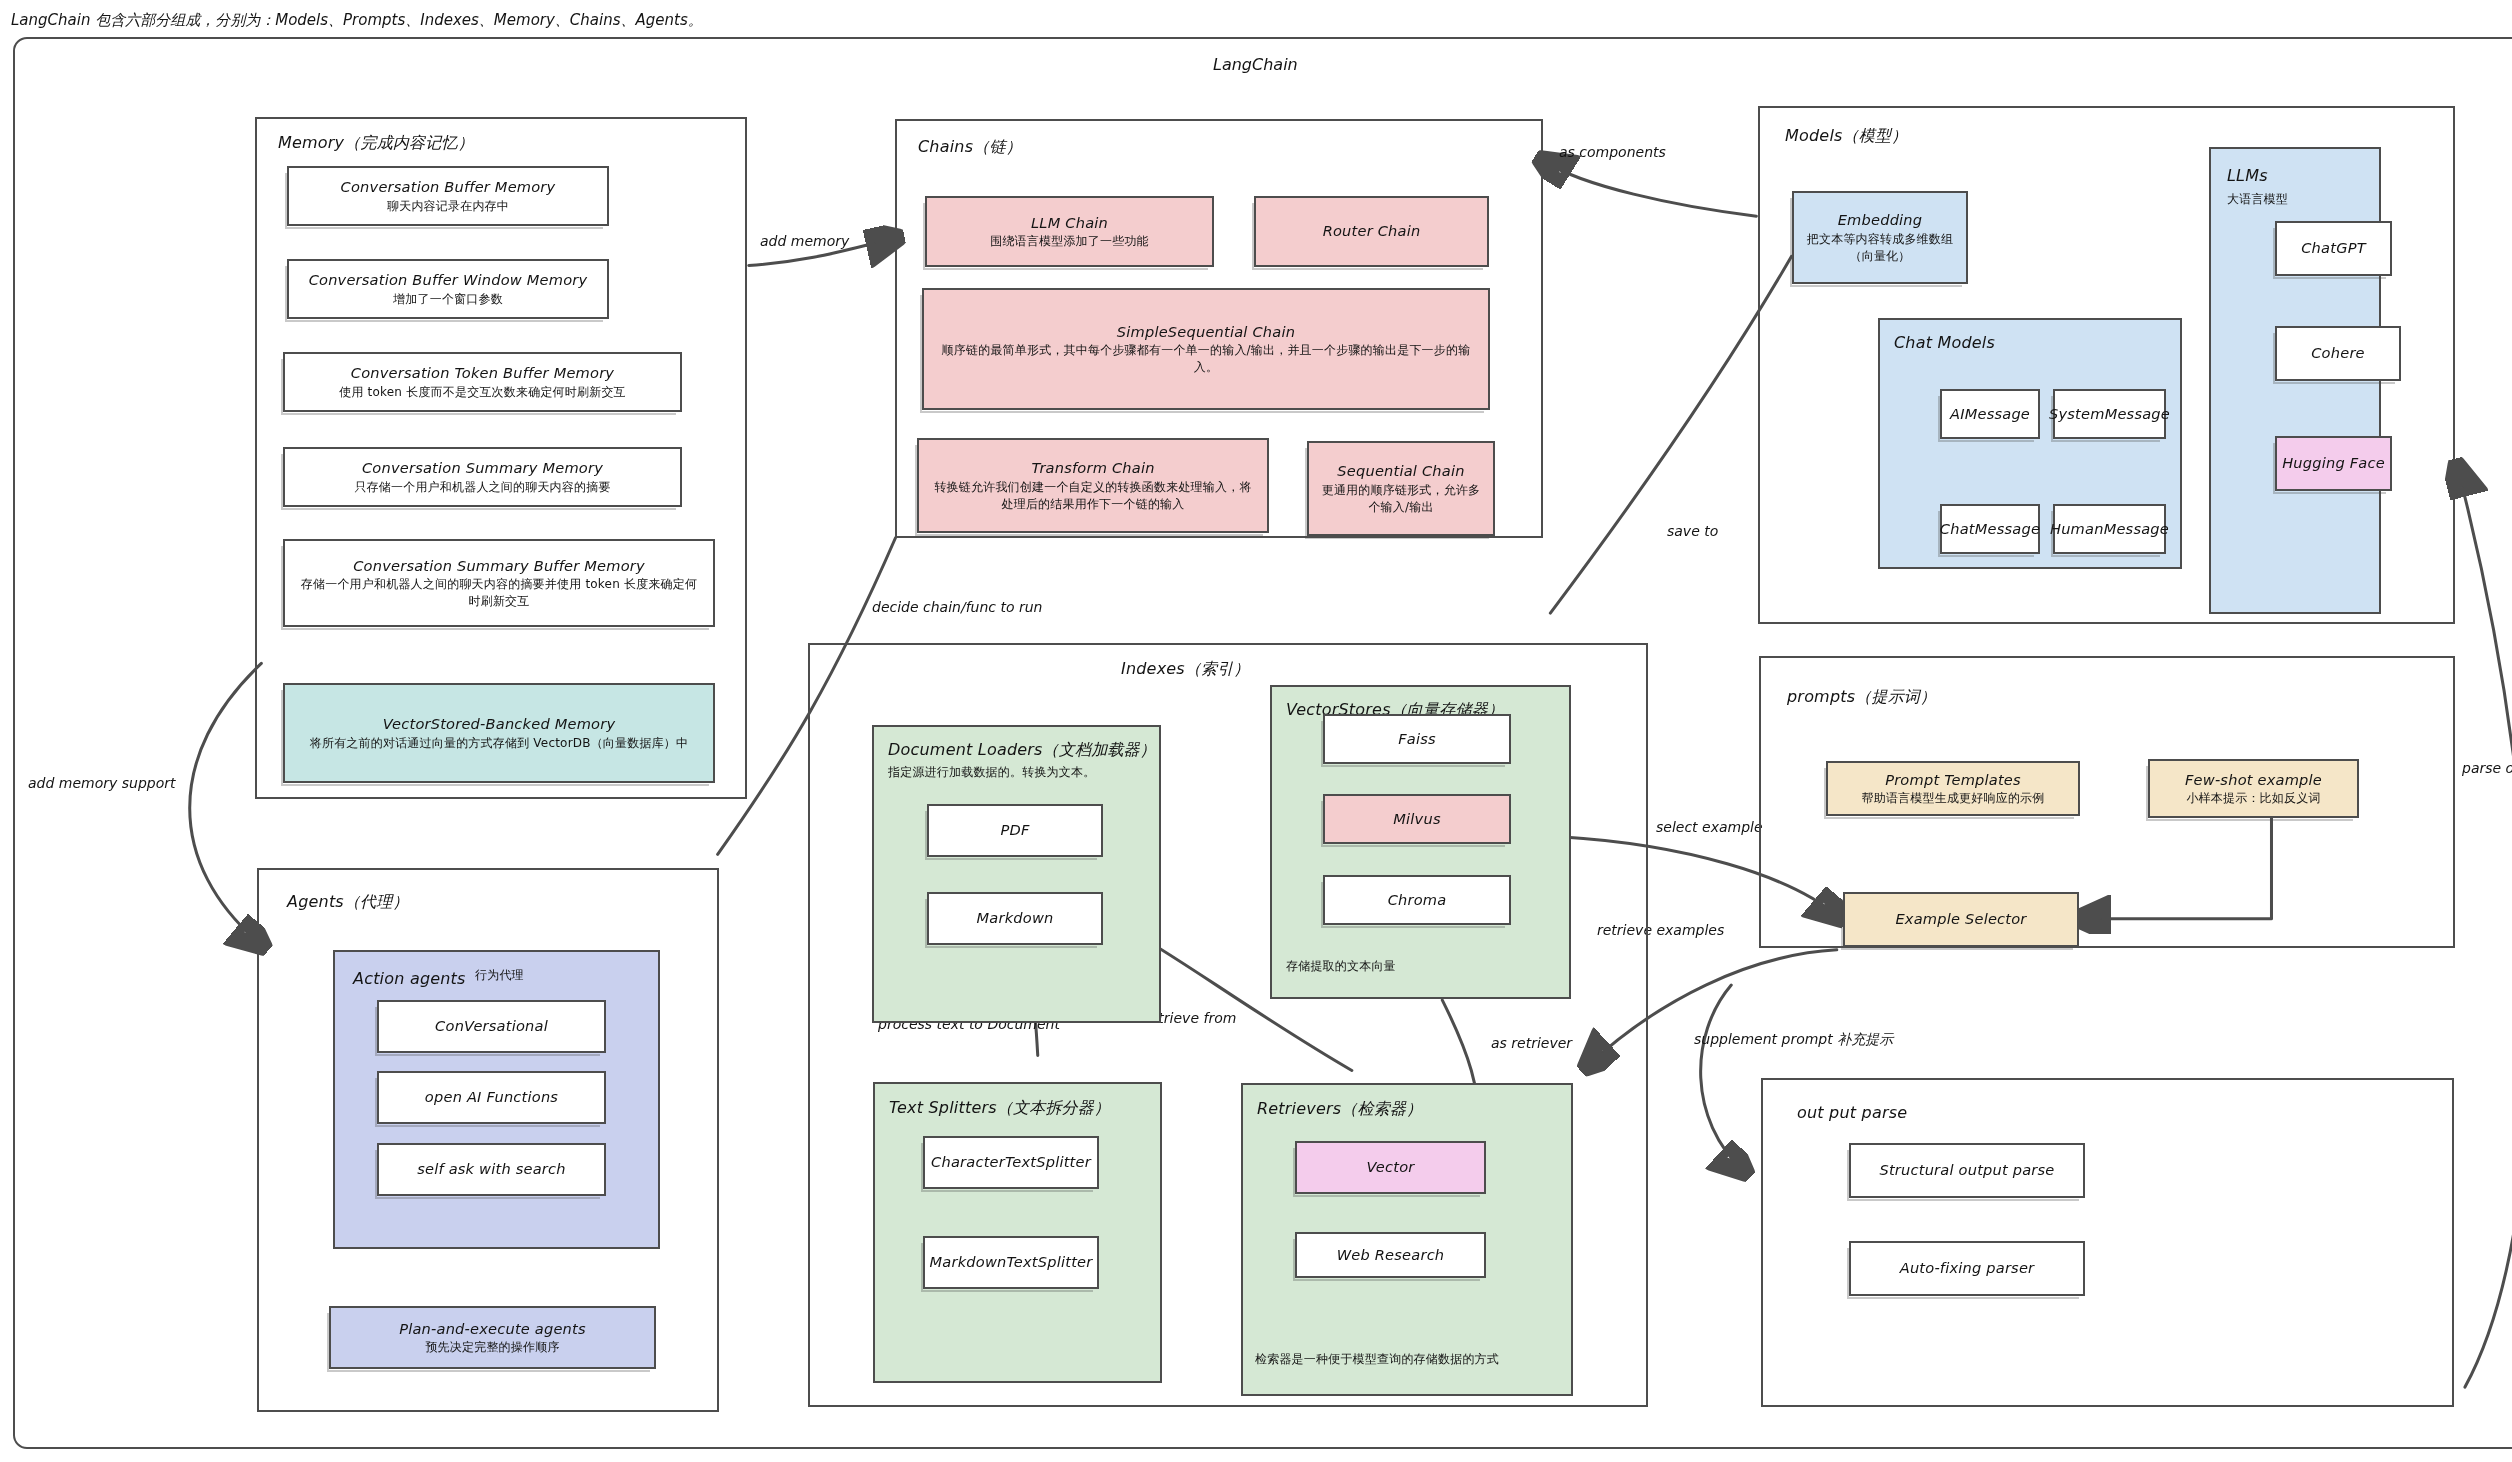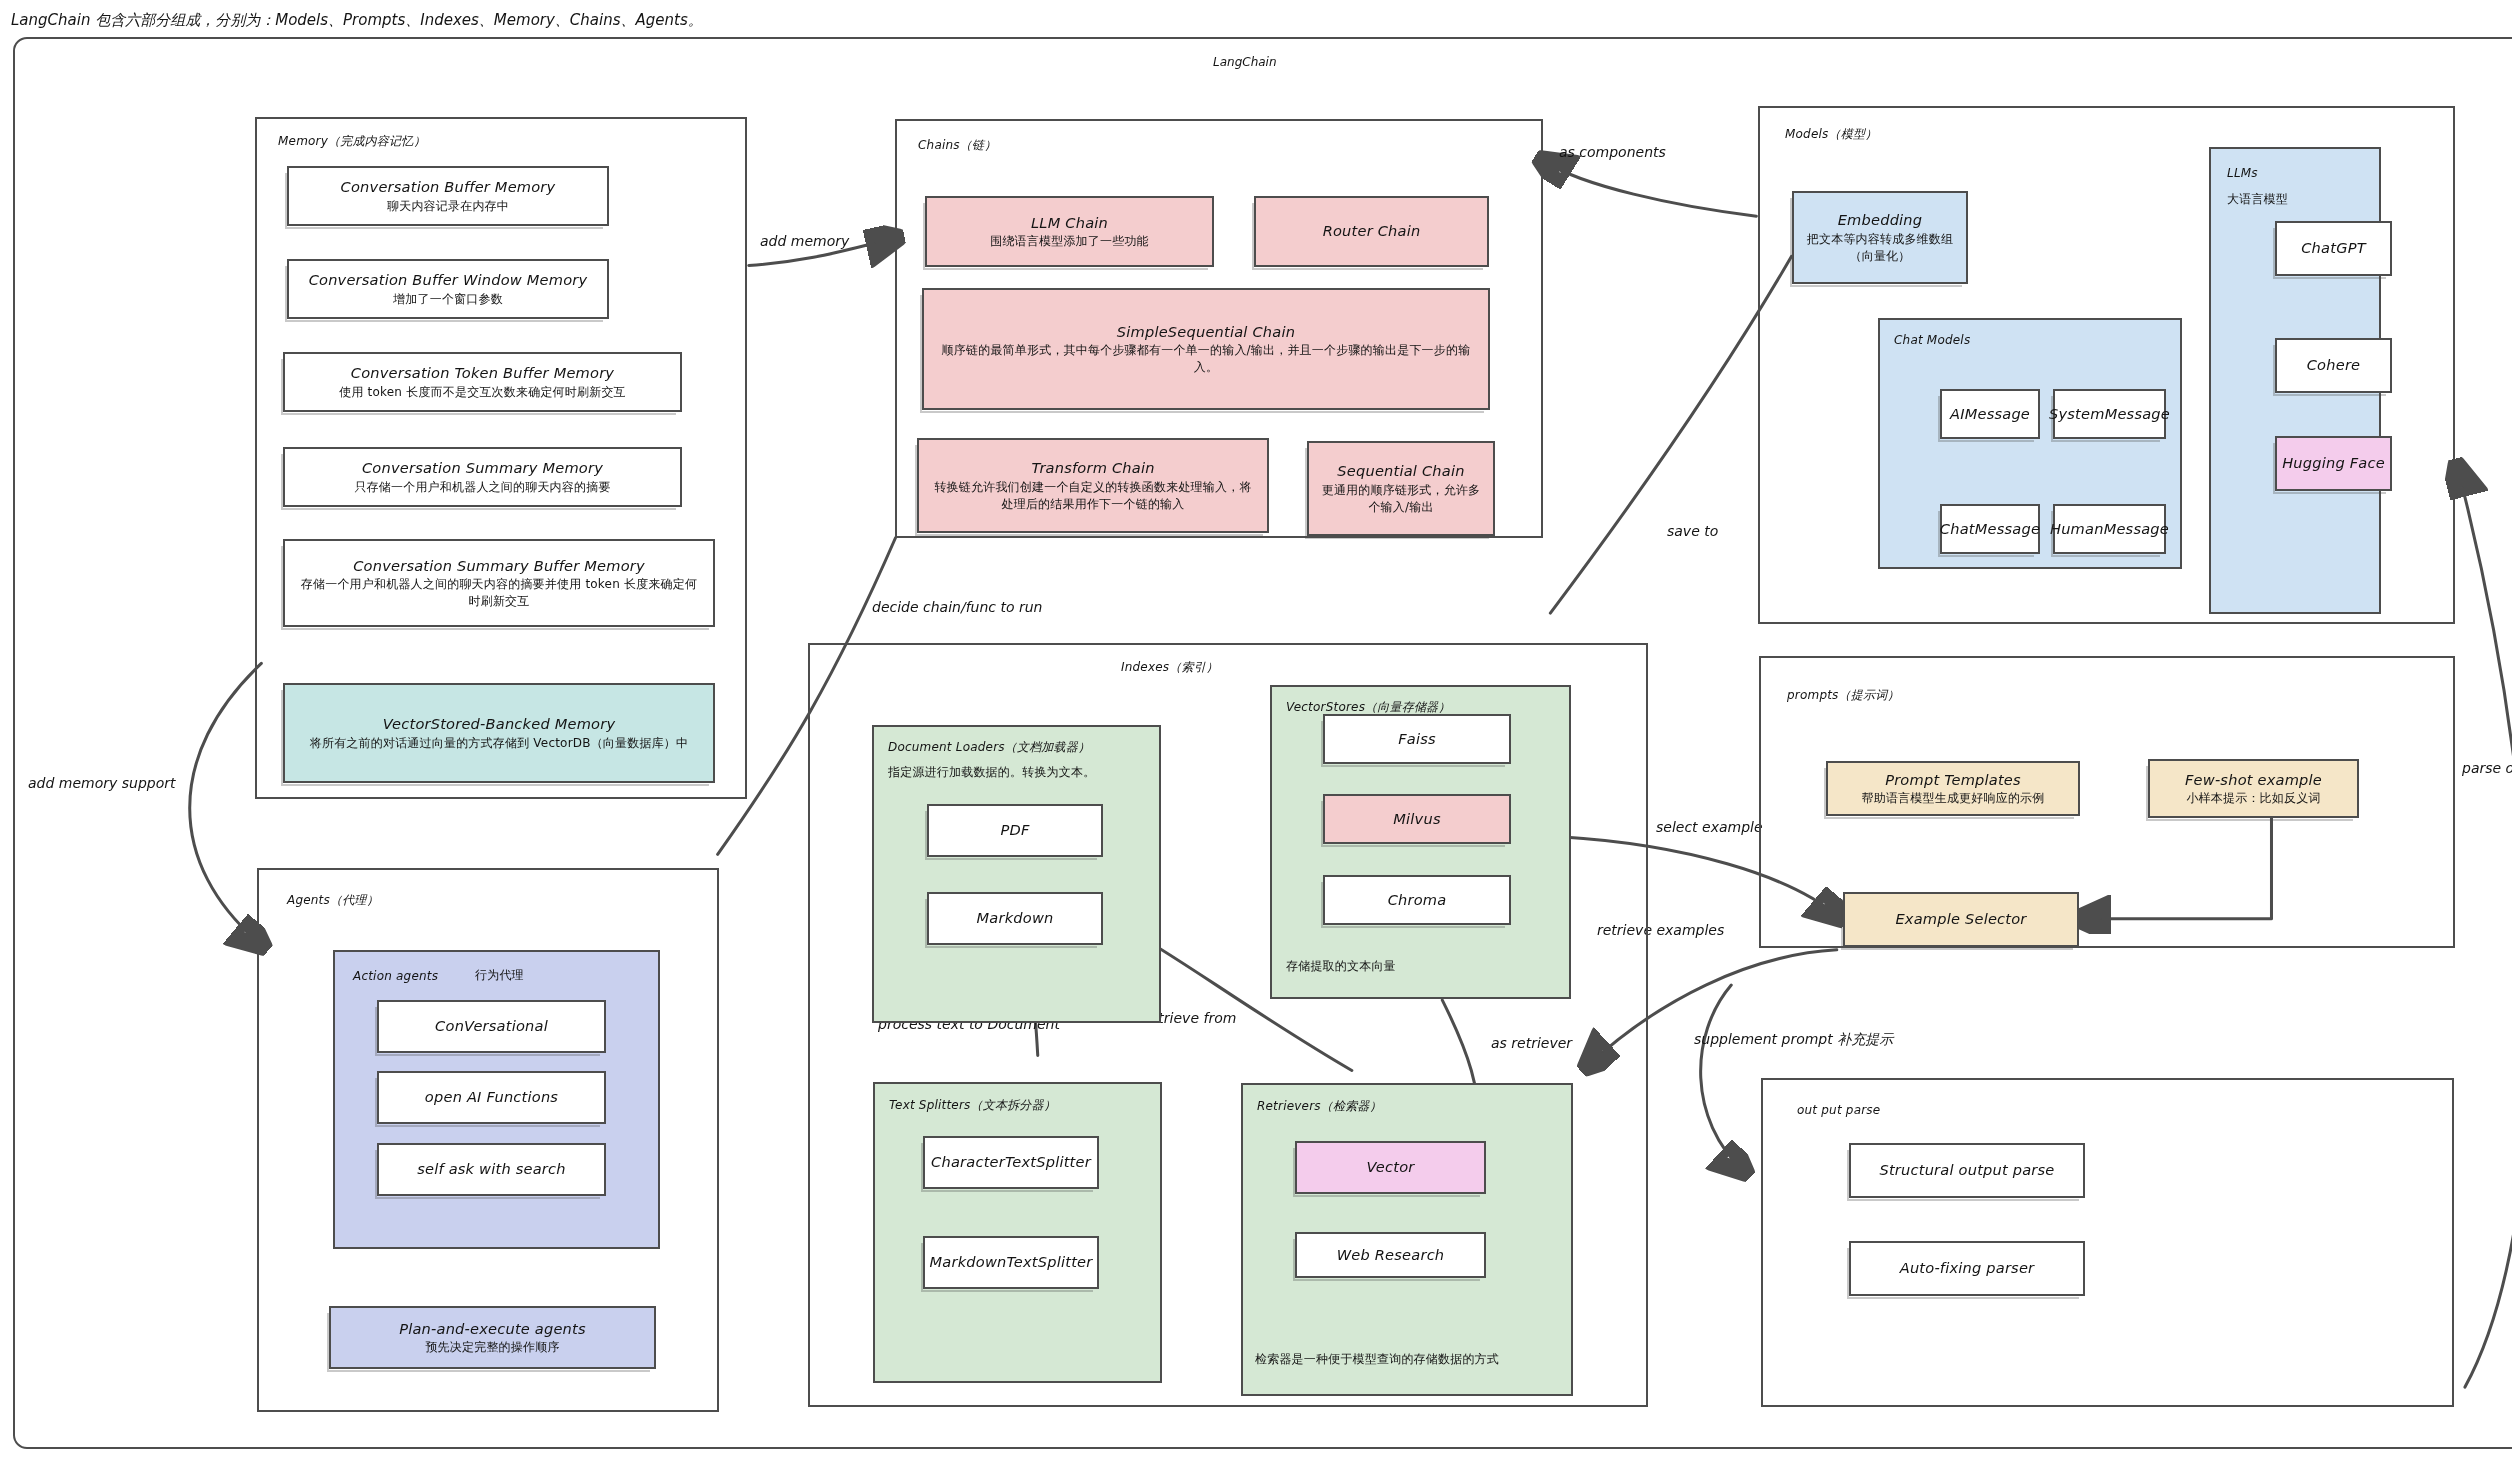--- a/index.html
+++ b/index.html
@@ -47,21 +47,21 @@
 
   .outer{
     position:absolute;box-sizing:border-box;
     border:2.5px solid #4d4d4d;border-radius:14px;background:#fff;
   }
 
   .title-note{
     position:absolute;font-style:italic;white-space:nowrap;
   }
 
-  .t1{font-size:12px;}
+  .t1{font-size:16px;}
   .t2{font-size:14.6px;}
   .sub{font-size:12px;font-style:normal;}
 
   
   .f-pink{background:#f4cdce;}
   .f-green{background:#d5e8d4;}
   .f-blue{background:#cfe2f3;}
   .f-teal{background:#c6e6e4;margin-top:27px;}
   .f-yellow{background:#f5e6c8;}
   .f-violet{background:#c9d0ee;}
@@ -222,21 +222,21 @@
     <div class="t2">HumanMessage</div>
   </div>
 
   <div class="box f-blue nosk" style="left:2209px;top:147px;width:172px;height:467px;justify-content:flex-start;">
     <div class="glabel t1" style="position:absolute;left:16px;top:16px;font-style:italic;">LLMs</div>
     <div class="glabel sub" style="position:absolute;left:16px;top:42px;font-style:normal;">大语言模型</div>
   </div>
   <div class="box f-white" style="left:2275px;top:221px;width:117px;height:55px;">
     <div class="t2">ChatGPT</div>
   </div>
-  <div class="box f-white" style="left:2275px;top:338px;width:117px;height:55px;">
+  <div class="box f-white" style="left:2275px;top:326px;width:126px;height:55px;">
     <div class="t2">Cohere</div>
   </div>
   <div class="box f-magenta" style="left:2275px;top:436px;width:117px;height:55px;">
     <div class="t2">Hugging Face</div>
   </div>
 
   <div class="group" style="left:808px;top:643px;width:840px;height:764px;">
     <div class="glabel t1" style="left:311px;top:14px;">Indexes（索引）</div>
   </div>
 

